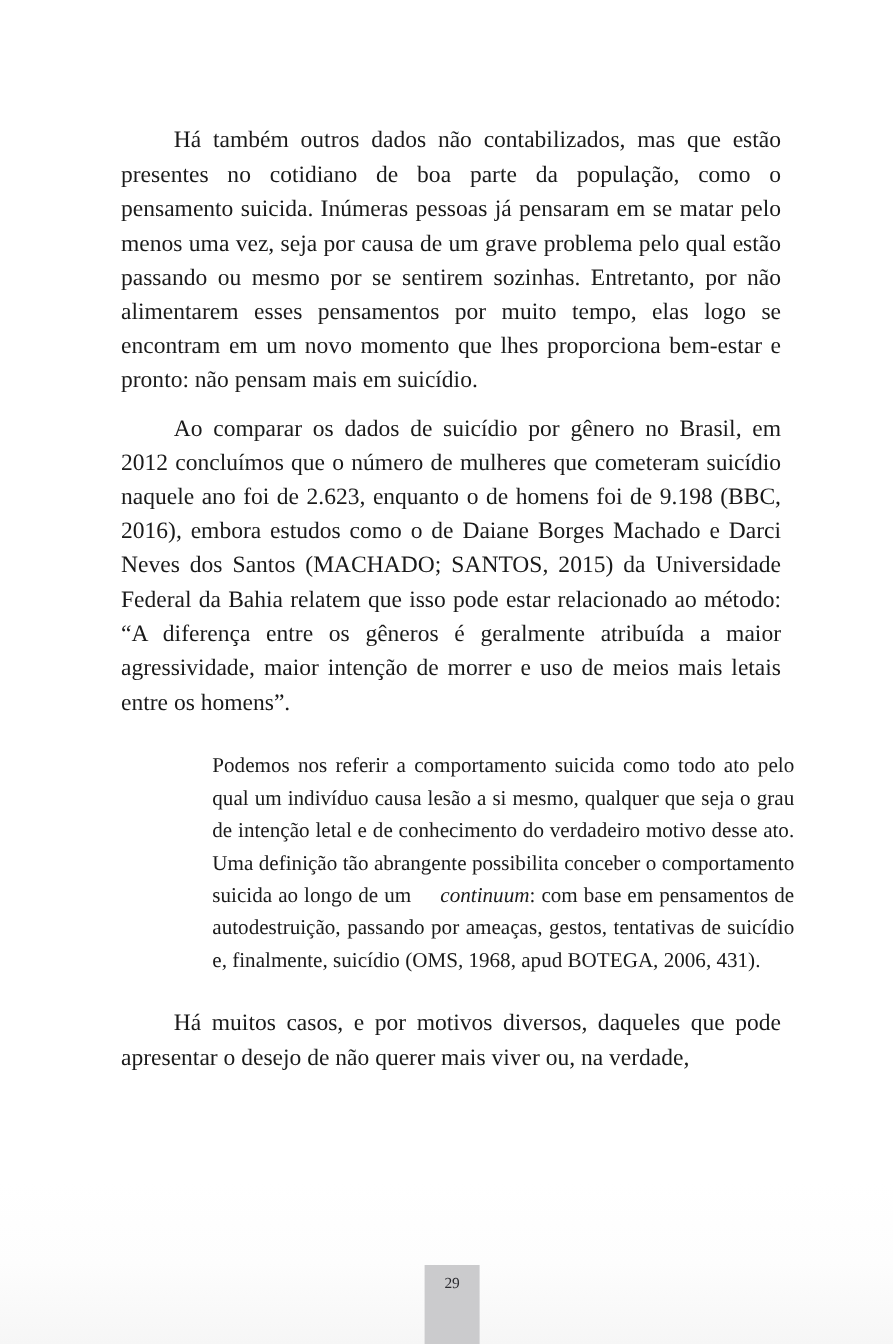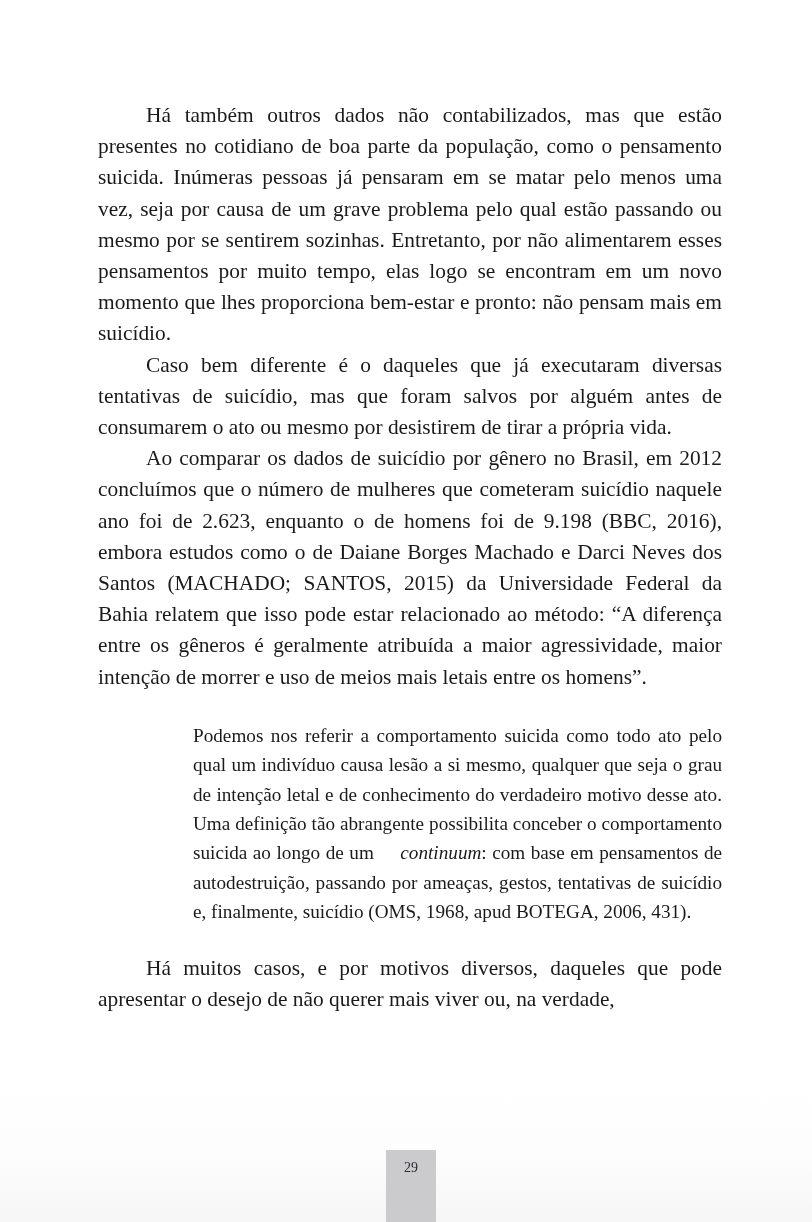--- a/index.html
+++ b/index.html
@@ -53,21 +53,21 @@
 
   
   .body-block {
     position: absolute;
     top: 100px;
     left: 0;
     width: 624px;
   }
 
   p.para {
-    margin: 0;
+    margin: 12px;
     text-align: justify;
     text-justify: inter-word;
     font-size: 21.4px;
     line-height: 31.2px;
     text-indent: 48px;
     hyphens: manual;
     color: #1a1a1a;
   }
 
   
@@ -114,21 +114,20 @@
 <body>
 
 <div class="page">
   <div class="page-inner">
 
 
     <div class="body-block">
 
       <p class="para">Há também outros dados não contabilizados, mas que estão presentes no cotidiano de boa parte da população, como o pensamento suicida. Inúmeras pessoas já pensaram em se matar pelo menos uma vez, seja por causa de um grave problema pelo qual estão passando ou mesmo por se sentirem sozinhas. Entretanto, por não alimentarem esses pensamentos por muito tempo, elas logo se encontram em um novo momento que lhes proporciona bem-estar e pronto: não pensam mais em suicídio.</p>
 
-      <p class="para">Caso bem diferente é o daqueles que já executaram diversas tentativas de suicídio, mas que foram salvos por alguém antes de consumarem o ato ou mesmo por desistirem de tirar a própria vida.</p>
 
       <p class="para">Ao comparar os dados de suicídio por gênero no Brasil, em 2012 concluímos que o número de mulheres que cometeram suicídio naquele ano foi de 2.623, enquanto o de homens foi de 9.198 (BBC, 2016), embora estudos como o de Daiane Borges Machado e Darci Neves dos Santos (MACHADO; SANTOS, 2015) da Universidade Federal da Bahia relatem que isso pode estar relacionado ao método: “A diferença entre os gêneros é geralmente atribuída a maior agressividade, maior intenção de morrer e uso de meios mais letais entre os homens”.</p>
 
       <blockquote class="quote">
         <span>Podemos nos referir a comportamento suicida como todo ato pelo qual um indivíduo causa lesão a si mesmo, qualquer que seja o grau de intenção letal e de conhecimento do verdadeiro motivo desse ato. Uma definição tão abrangente possibilita conceber o comportamento suicida ao longo de um </span><em>continuum</em><span>: com base em pensamentos de autodestruição, passando por ameaças, gestos, tentativas de suicídio e, finalmente, suicídio (OMS, 1968, apud BOTEGA, 2006, 431).</span>
       </blockquote>
 
       <p class="para">Há muitos casos, e por motivos diversos, daqueles que pode apresentar o desejo de não querer mais viver ou, na verdade,</p>
 
     </div>

